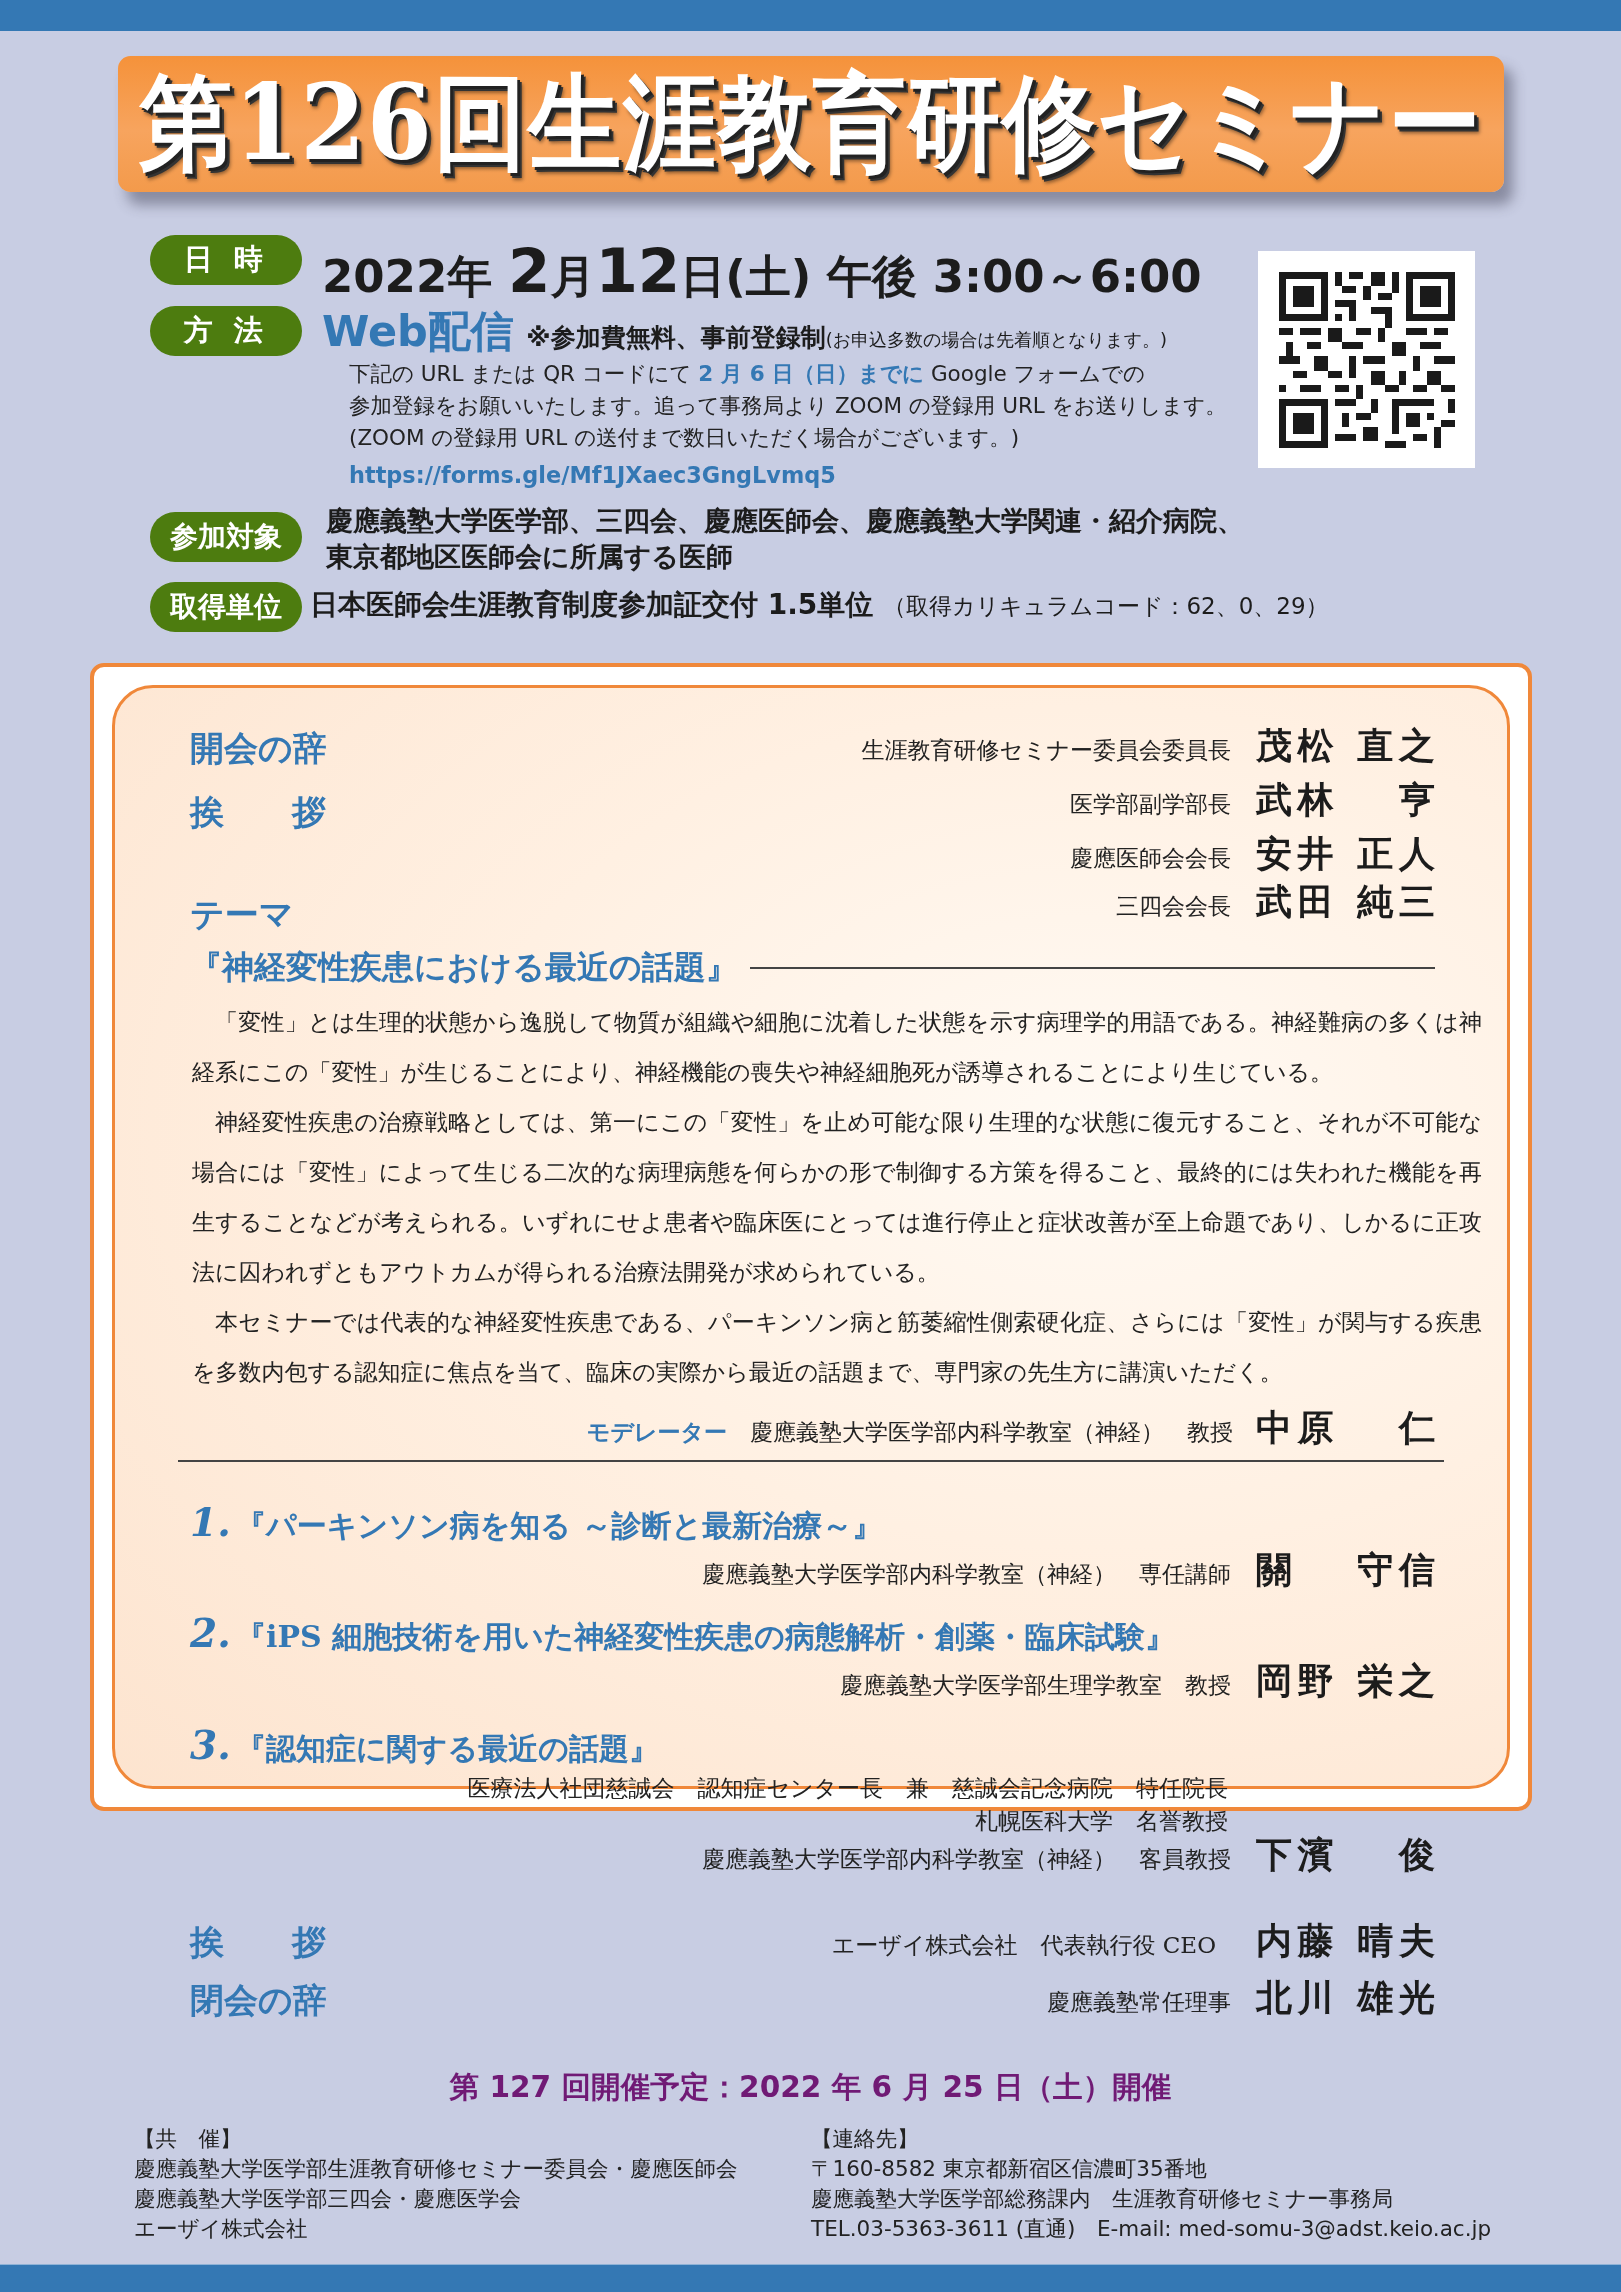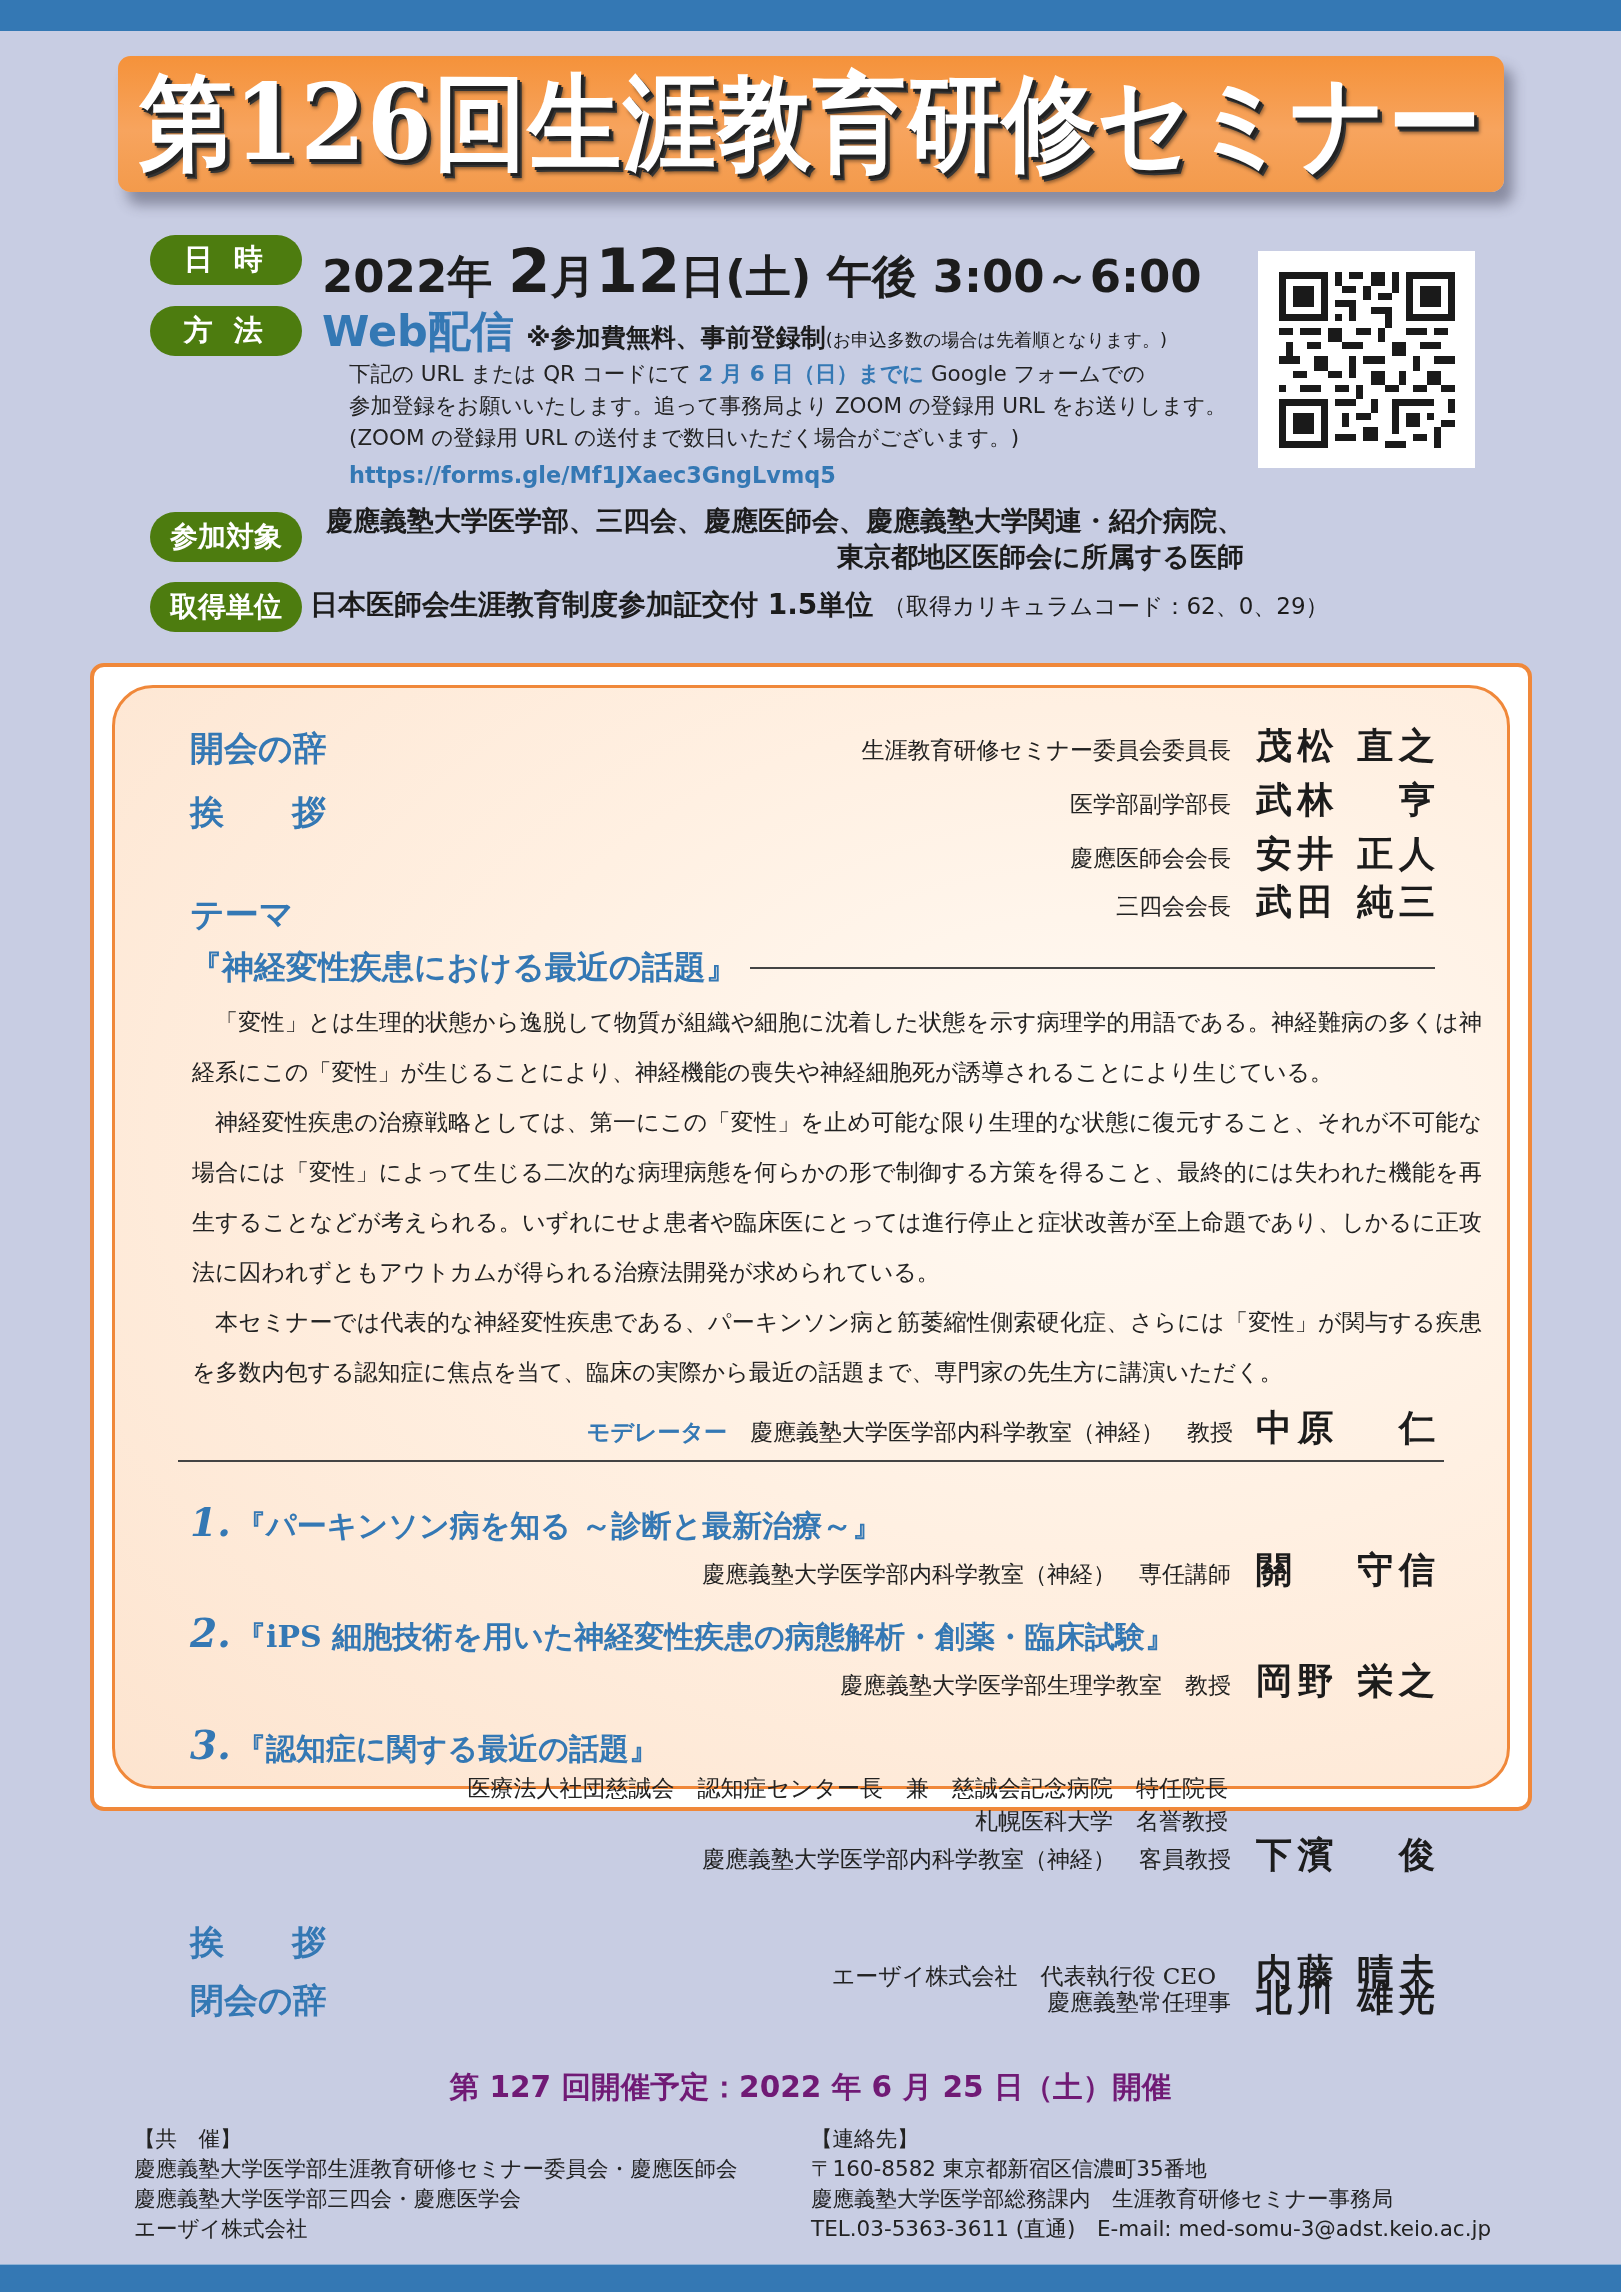--- a/index.html
+++ b/index.html
@@ -41,21 +41,21 @@
   .method { position: absolute; left: 322px; top: 303px; white-space: nowrap; }
   .method .web { font-size: 43px; font-weight: bold; color: #3478b4; }
   .method .note { font-size: 25px; font-weight: bold; color: #1c1c1c; margin-left: 12.5px; }
   .method .small { font-size: 18px; color: #1c1c1c; }
   .method-desc { position: absolute; left: 349px; top: 358px; font-size: 21.5px; line-height: 32px; color: #222; white-space: nowrap; }
   .method-desc .hl { color: #3478b4; font-weight: bold; }
   .url { position: absolute; left: 349px; top: 462px; font-size: 22.4px; font-weight: bold; color: #3478b4; }
 
   .qr-box { position: absolute; left: 1258px; top: 251px; width: 217px; height: 217px; background: #fff; display: flex; align-items: center; justify-content: center; }
 
-  .target { position: absolute; left: 326px; top: 503px; font-size: 27px; font-weight: bold; line-height: 36px; color: #1c1c1c; text-align: right; }
+  .target { position: absolute; left: 326px; top: 503px; font-size: 27px; font-weight: bold; line-height: 36px; color: #1c1c1c; }
   .credit { position: absolute; left: 310px; top: 586px; font-size: 28px; font-weight: bold; color: #1c1c1c; white-space: nowrap; }
   .credit .sub { font-size: 23px; font-weight: normal; }
 
   .program-box {
     position: absolute; left: 90px; top: 663px; width: 1442px; height: 1148px;
     border: 4.5px solid #f0883a; border-radius: 14px;
     background: #fff; padding: 18px;
   }
   .program-inner {
     width: 100%; height: 100%; border: 3.6px solid #f0883a; border-radius: 41px;
@@ -253,21 +253,21 @@
       <span class="num">3.</span><span>『認知症に関する最近の話題』</span>
     </div>
     <div class="aff-line" style="top:1085px;">医療法人社団慈誠会　認知症センター長　兼　慈誠会記念病院　特任院長</div>
     <div class="aff-line" style="top:1118px;">札幌医科大学　名誉教授</div>
     <div class="role-row" style="top:1143px;">
       <span class="role">慶應義塾大学医学部内科学教室（神経）　客員教授</span>
       <span class="name">下濱　 俊</span>
     </div>
 
     <div class="blue-label" style="left:75px; top:1232px;">挨　　拶</div>
-    <div class="role-row" style="top:1260px;gap:40px;">
+    <div class="role-row" style="top:1229px;gap:40px;">
       <span class="role">エーザイ株式会社　代表執行役 CEO</span>
       <span class="name">内藤 晴夫</span>
     </div>
 
     <div class="blue-label" style="left:75px; top:1290px;">閉会の辞</div>
     <div class="role-row" style="top:1286px;">
       <span class="role">慶應義塾常任理事</span>
       <span class="name">北川 雄光</span>
     </div>
 

